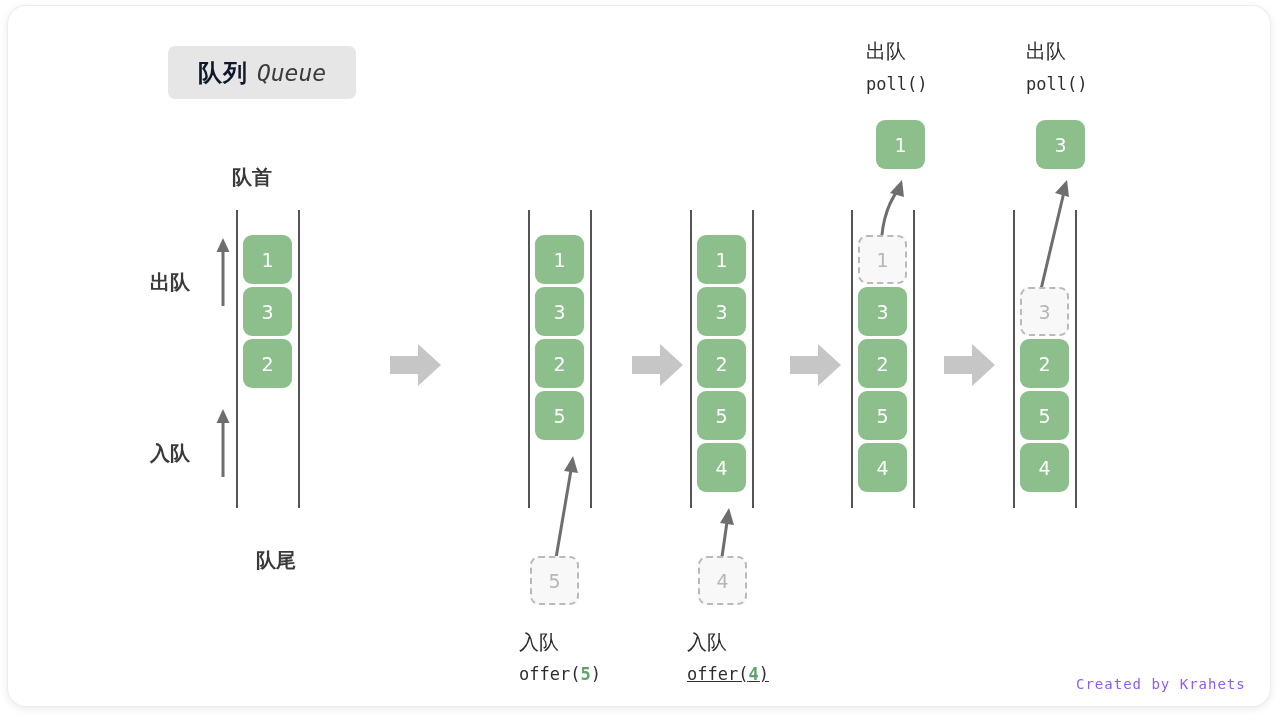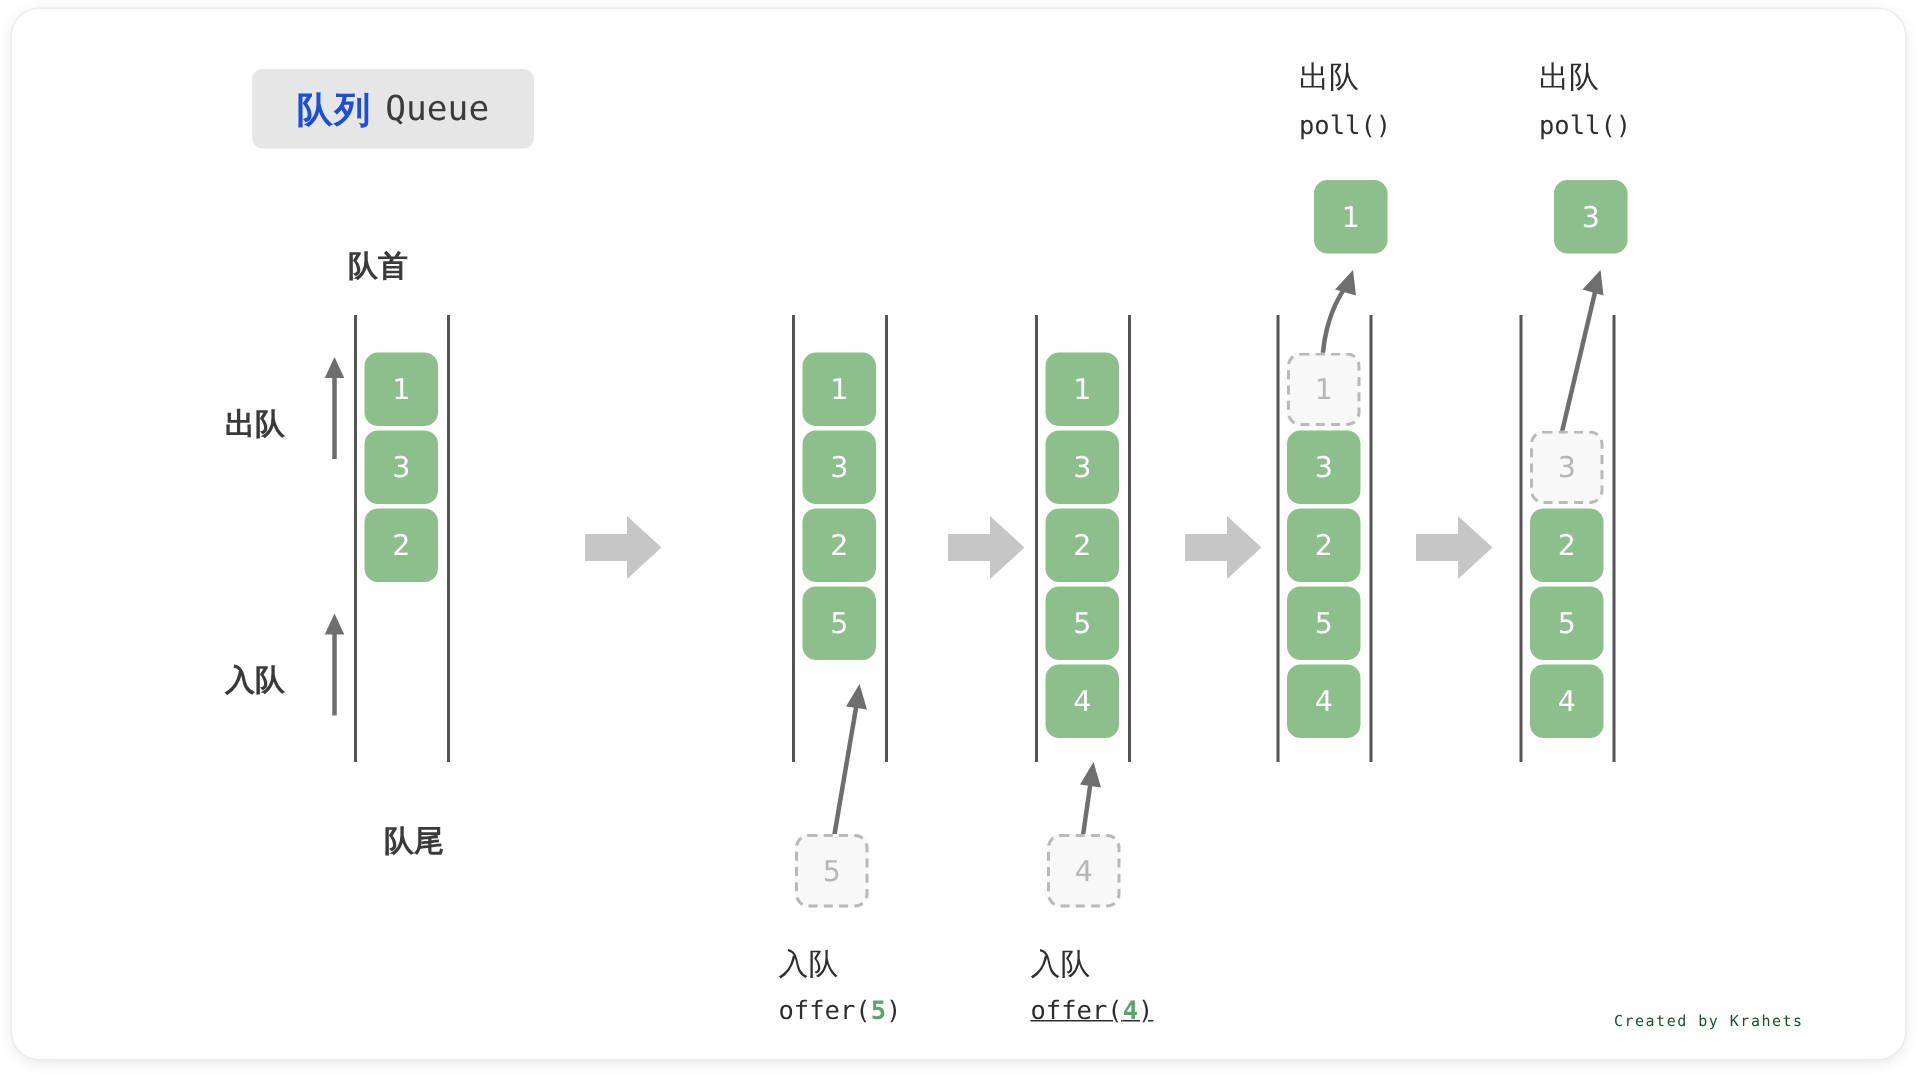--- a/index.html
+++ b/index.html
@@ -12,22 +12,22 @@
     overflow:hidden;
   }
   .abs{position:absolute;}
 
   
   #title-chip{
     left:160px;top:40px;width:188px;height:53px;
     background:#e6e6e6;border-radius:7px;
     display:flex;align-items:center;justify-content:center;gap:9px;
   }
-  #title-chip .cn{font-size:24px;font-weight:bold;color:#1d4ed8;letter-spacing:1px;}
-  #title-chip .en{font-family:"DejaVu Sans Mono","Liberation Mono",monospace;font-size:23px;color:#3b3b3b;}
+  #title-chip .cn{font-size:24px;font-weight:bold;color:#0f172a;letter-spacing:1px;}
+  #title-chip .en{font-family:"DejaVu Sans Mono","Liberation Mono",monospace;font-size:23px;color:#3b3b3b;font-style:italic;}
 
   
   .cap-cn{font-size:20px;font-weight:bold;color:#3a3a3a;white-space:nowrap;}
   .op-cn{font-size:20px;color:#2e2e2e;white-space:nowrap;}
   .op-mono{font-family:"DejaVu Sans Mono","Liberation Mono",monospace;font-size:17px;color:#2e2e2e;white-space:nowrap;}
   .op-mono .num{color:#5aa469;font-weight:bold;}
 
   
   .col{position:absolute;}
   .rail{position:absolute;width:2px;background:#545454;}
@@ -42,21 +42,21 @@
     border:2px dashed #b9b9b9;box-sizing:border-box;
   }
   .cell.pop{position:absolute;}
 
   
   .step-arrow{position:absolute;width:52px;height:44px;}
 
   svg{overflow:visible;display:block;}
   .watermark{
     font-family:"DejaVu Sans Mono","Liberation Mono",monospace;
-    font-size:10px;color:#14532d;letter-spacing:1px;white-space:nowrap;
+    font-size:14px;color:#8b5cf6;letter-spacing:1px;white-space:nowrap;
   }
 </style>
 </head>
 <body>
 
 <div id="frame">
 
   <div id="title-chip" class="abs">
     <span class="cn">队列</span>
     <span class="en">Queue</span>

